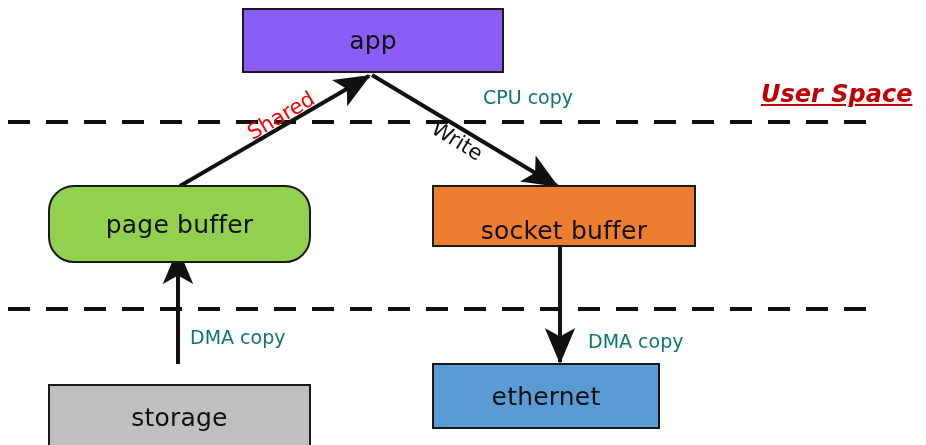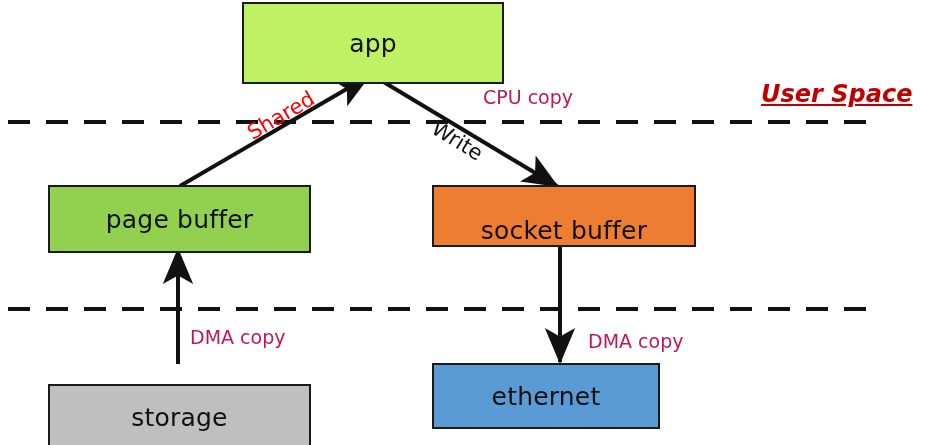--- a/index.html
+++ b/index.html
@@ -27,30 +27,30 @@
     box-sizing: border-box;
     border: 2px solid #1a1a1a;
     display: flex;
     align-items: center;
     justify-content: center;
     font-size: 25px;
     color: #111111;
     letter-spacing: 0.2px;
     z-index: 3;
   }
-  .node-app      { left: 242px; top: 2px;   width: 262px; height: 82px;  background: #bef264; }
-  .node-page     { left: 48px;  top: 185px; width: 263px; height: 68px;  background: #92d050; }
+  .node-app      { left: 242px; top: 8px;   width: 262px; height: 65px;  background: #8b5cf6; }
+  .node-page     { left: 48px;  top: 185px; width: 263px; height: 78px;  background: #92d050; border-radius: 26px; }
   .node-socket   { left: 432px; top: 185px; width: 264px; height: 62px;  background: #ed7d31; align-items: flex-end; }
   .node-storage  { left: 48px;  top: 384px; width: 263px; height: 66px;  background: #bfbfbf; text-align: right; }
   .node-ethernet { left: 432px; top: 363px; width: 228px; height: 66px;  background: #5b9bd5; }
 
   .edge-label {
     position: absolute;
     font-size: 19px;
-    color: #be185d;
+    color: #0f766e;
     white-space: nowrap;
     z-index: 4;
   }
   .label-cpu-copy  { left: 483px; top: 86px; }
   .label-dma-left  { left: 190px; top: 326px; }
   .label-dma-right { left: 588px; top: 330px; }
 
   .label-shared {
     position: absolute;
     left: 243px;

